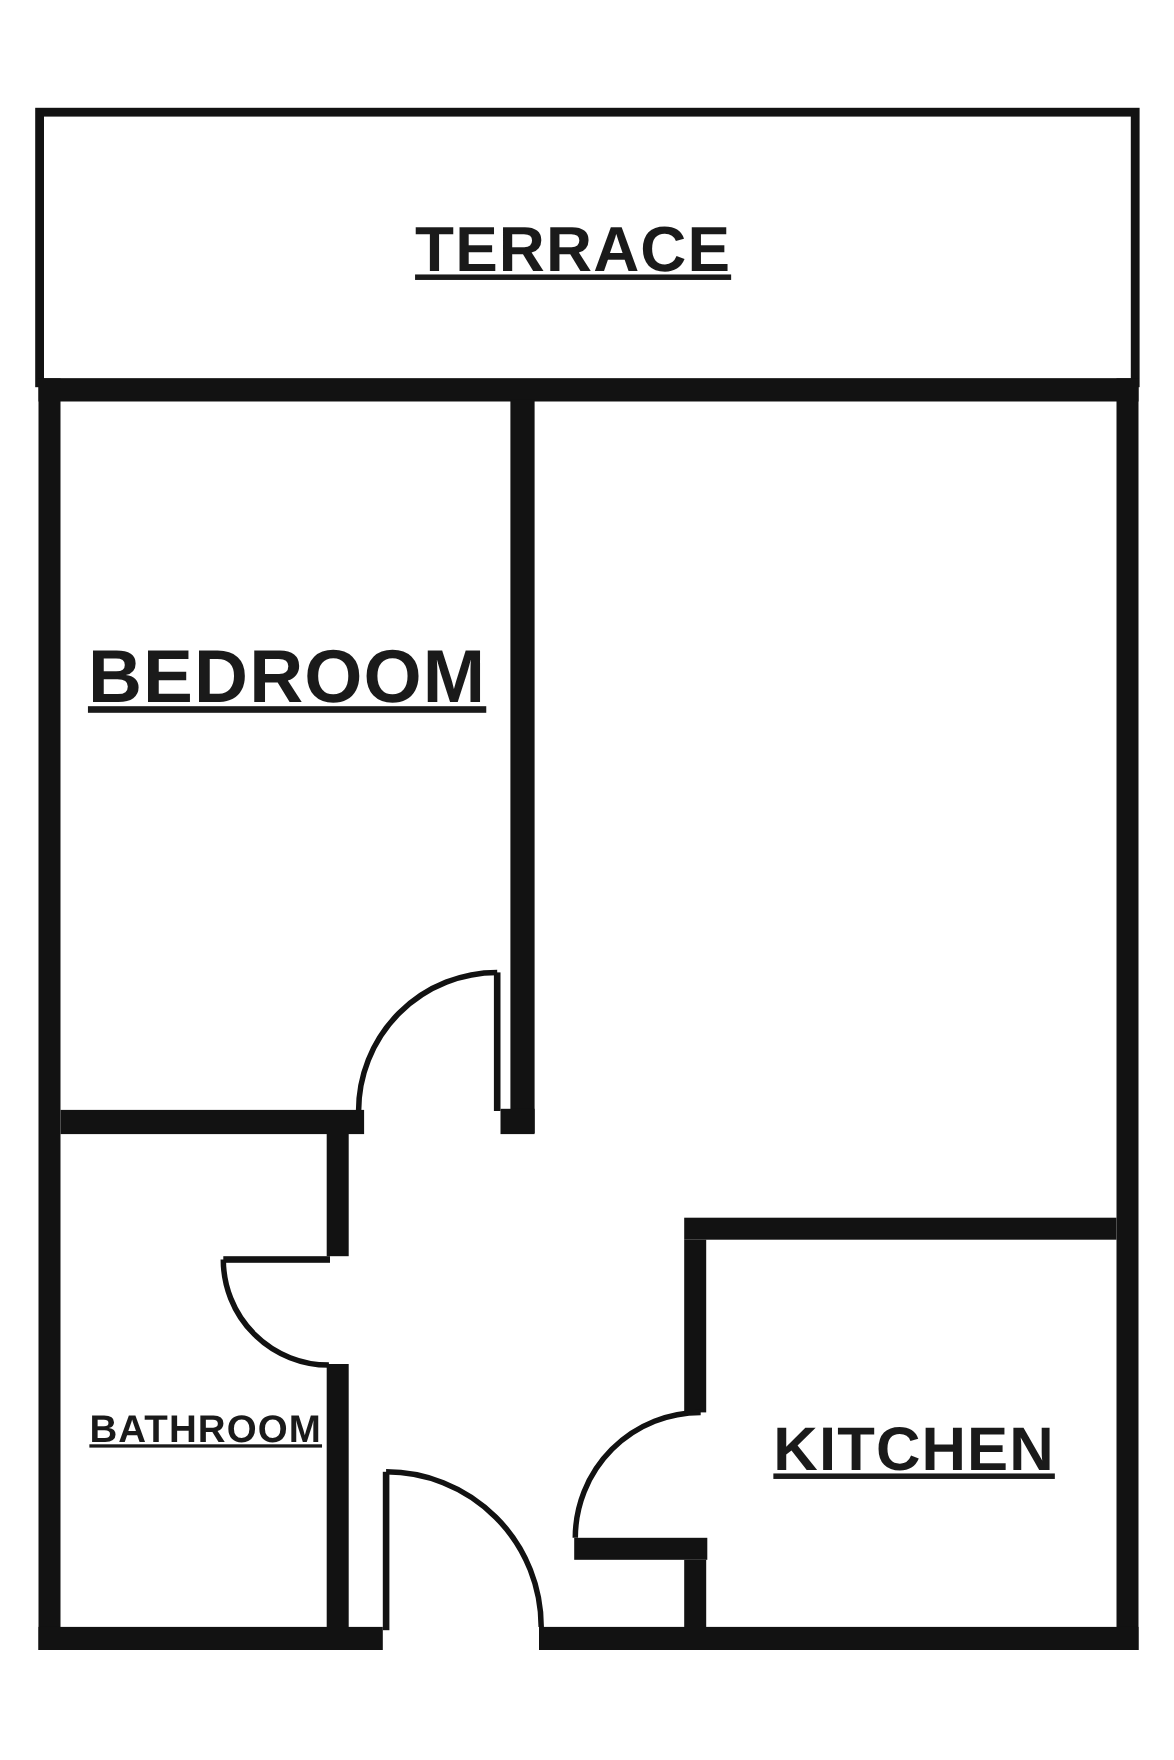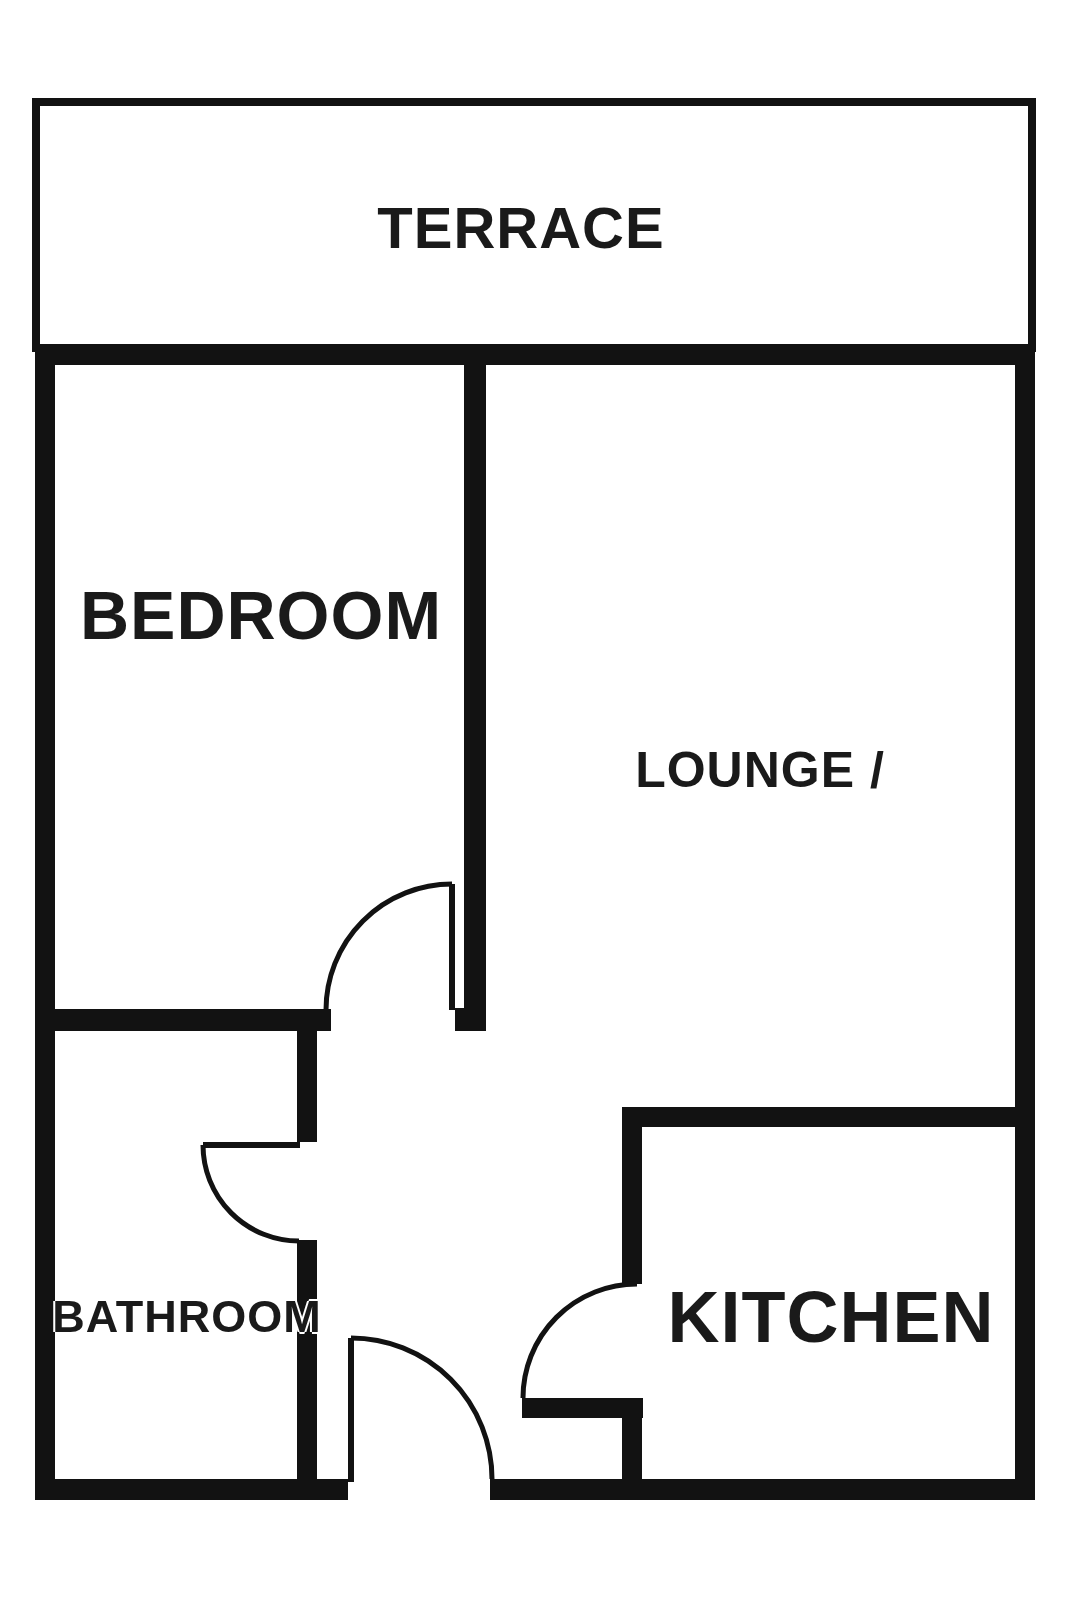--- a/index.html
+++ b/index.html
@@ -21,31 +21,31 @@
   .swing{fill:none;stroke:var(--wall);stroke-width:5;}
   .terrace-outline{fill:none;stroke:var(--wall);stroke-width:8;}
   .room-label{
     position:absolute;
     transform:translate(-50%,-50%);
     color:var(--text);
     font-weight:700;
     letter-spacing:1px;
     white-space:nowrap;
     text-align:center;
+    text-decoration:underline;
   }
   .label-terrace{left:521px;top:227px;font-size:58px;}
   .label-bedroom{left:261px;top:615px;font-size:68px;}
   .label-lounge{left:760px;top:770px;font-size:50px;line-height:63px;}
   .label-bathroom{
-    left:187px;top:1300px;font-size:45px;
+    left:187px;top:1300px;font-size:35px;
     text-shadow:2px 0 0 var(--background),-2px 0 0 var(--background),
                 0 2px 0 var(--background),0 -2px 0 var(--background);
-    margin-top:17px;
   }
-  .label-kitchen{left:831px;top:1317px;font-size:72px;}
+  .label-kitchen{left:831px;top:1317px;font-size:56px;}
 </style>
 </head>
 <body>
 
 <div class="canvas">
 
   <svg class="plan-svg" width="1067" height="1600" viewBox="0 0 1067 1600">
 
     <rect class="terrace-outline" x="36" y="102" width="996" height="246"></rect>
 
@@ -78,20 +78,19 @@
 
     <rect class="leaf" x="522" y="1398" width="121" height="20"></rect>
     <path class="swing" d="M637 1284 A114 114 0 0 0 523 1398"></path>
   </svg>
 
   <div class="room-label label-terrace">TERRACE</div>
 
   <div class="room-label label-bedroom">BEDROOM</div>
 
   <div class="room-label label-lounge">
-    <div>LOUNGE /</div>
   </div>
 
   <div class="room-label label-bathroom">BATHROOM</div>
 
   <div class="room-label label-kitchen">KITCHEN</div>
 
 </div>
 
 </body></html>

